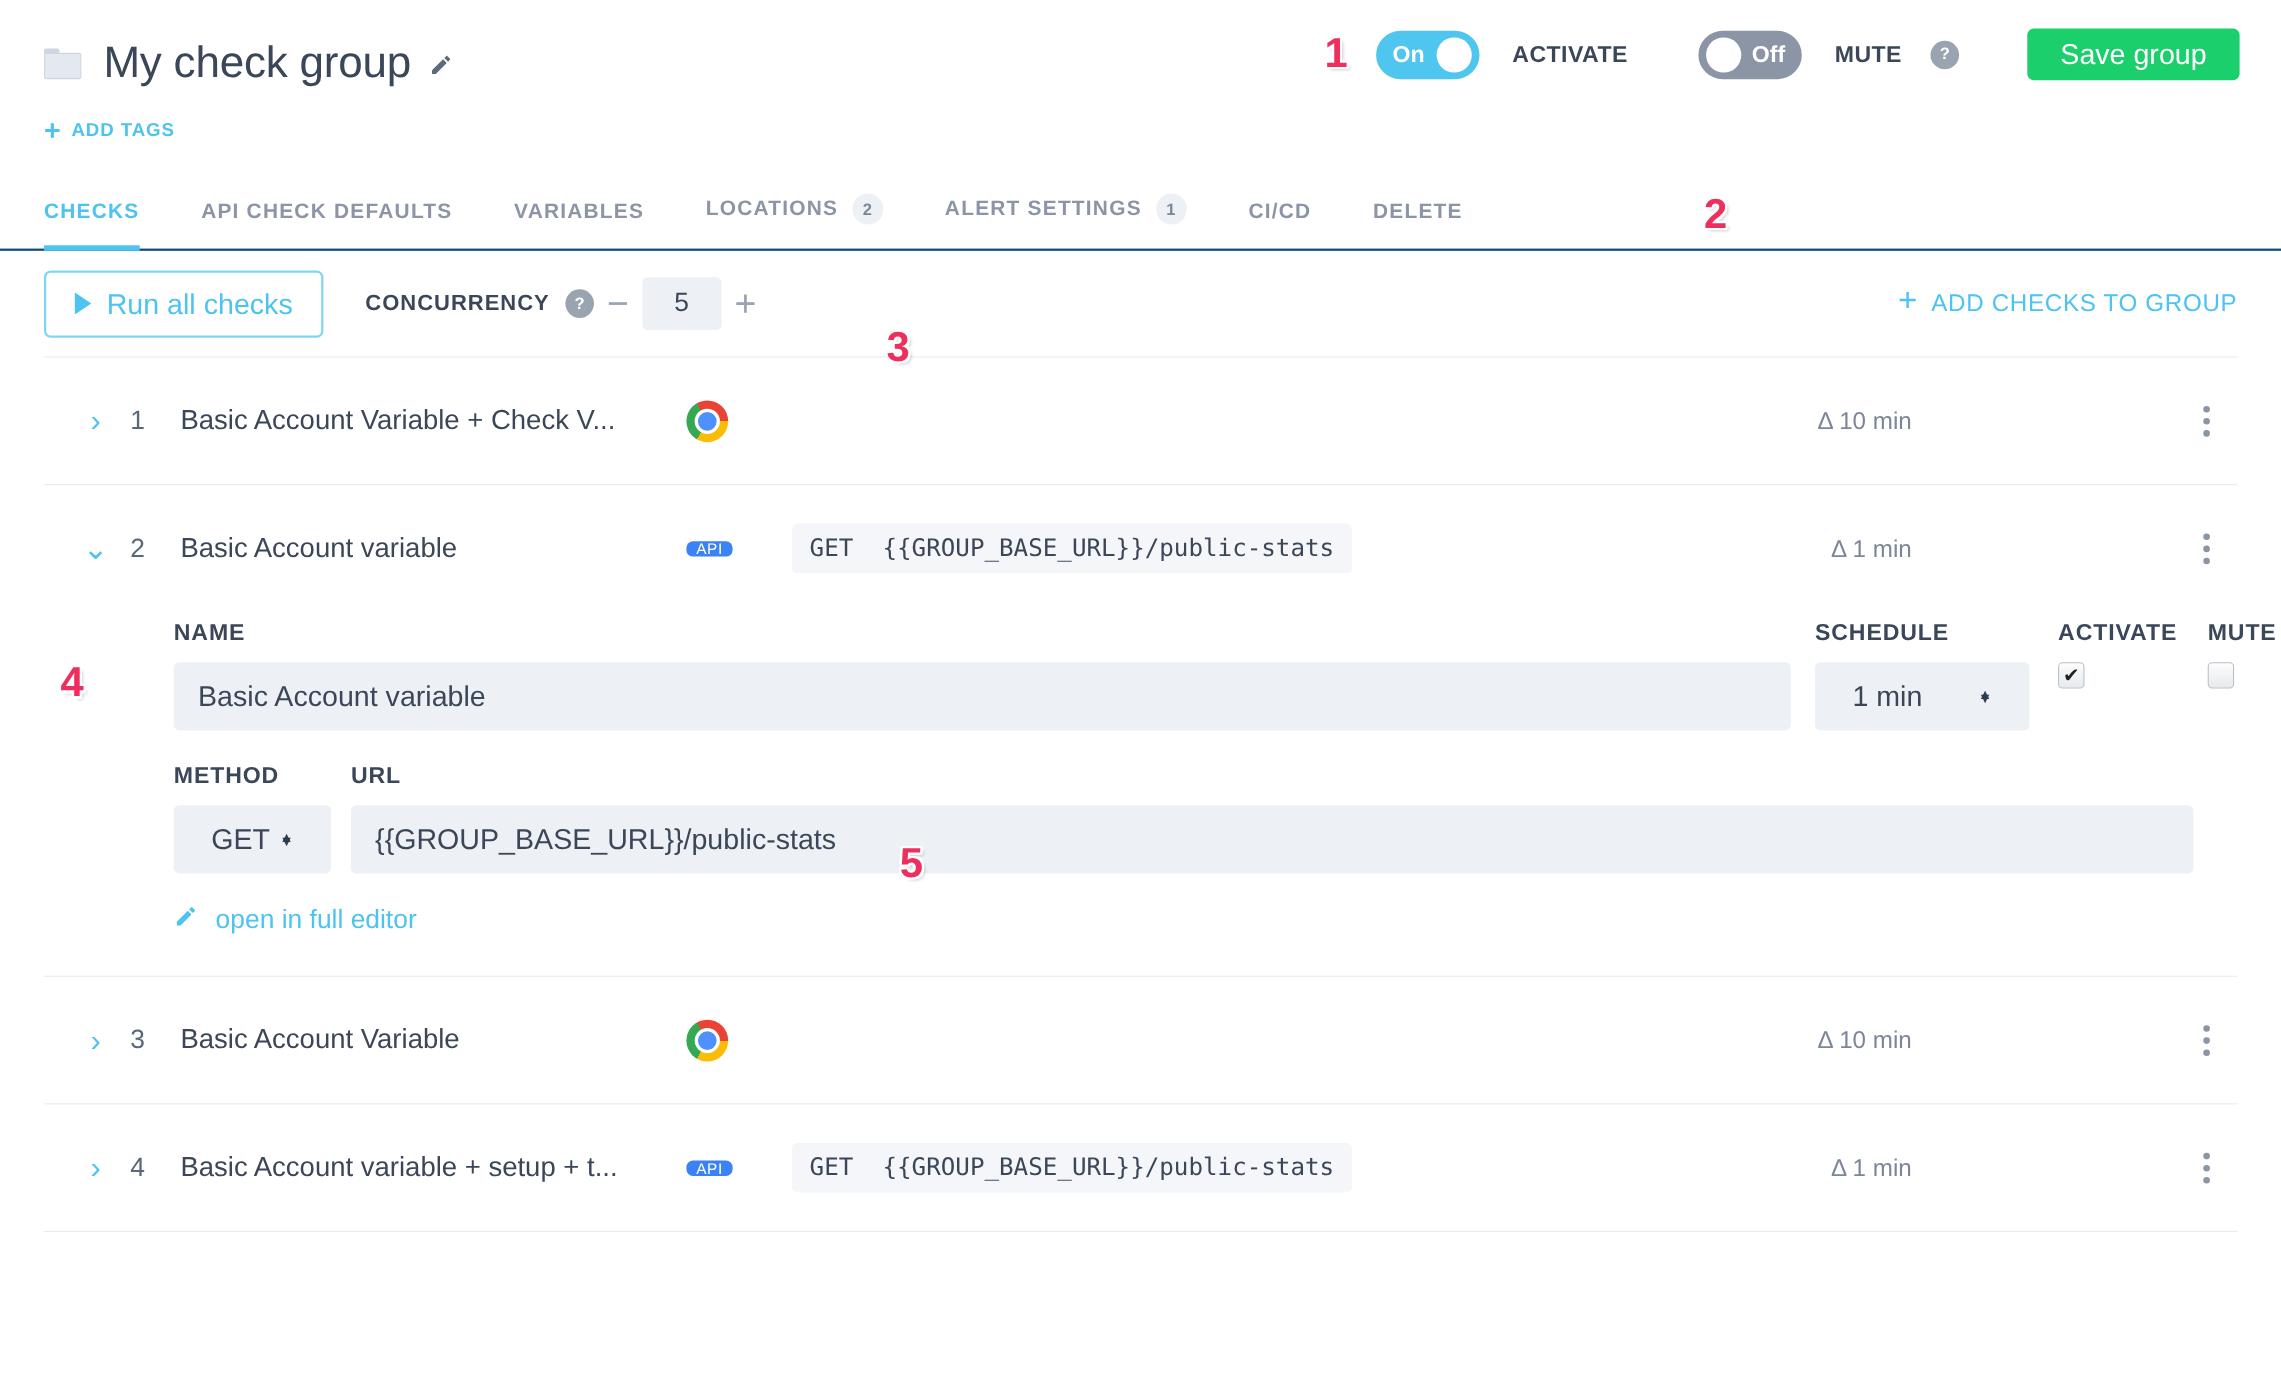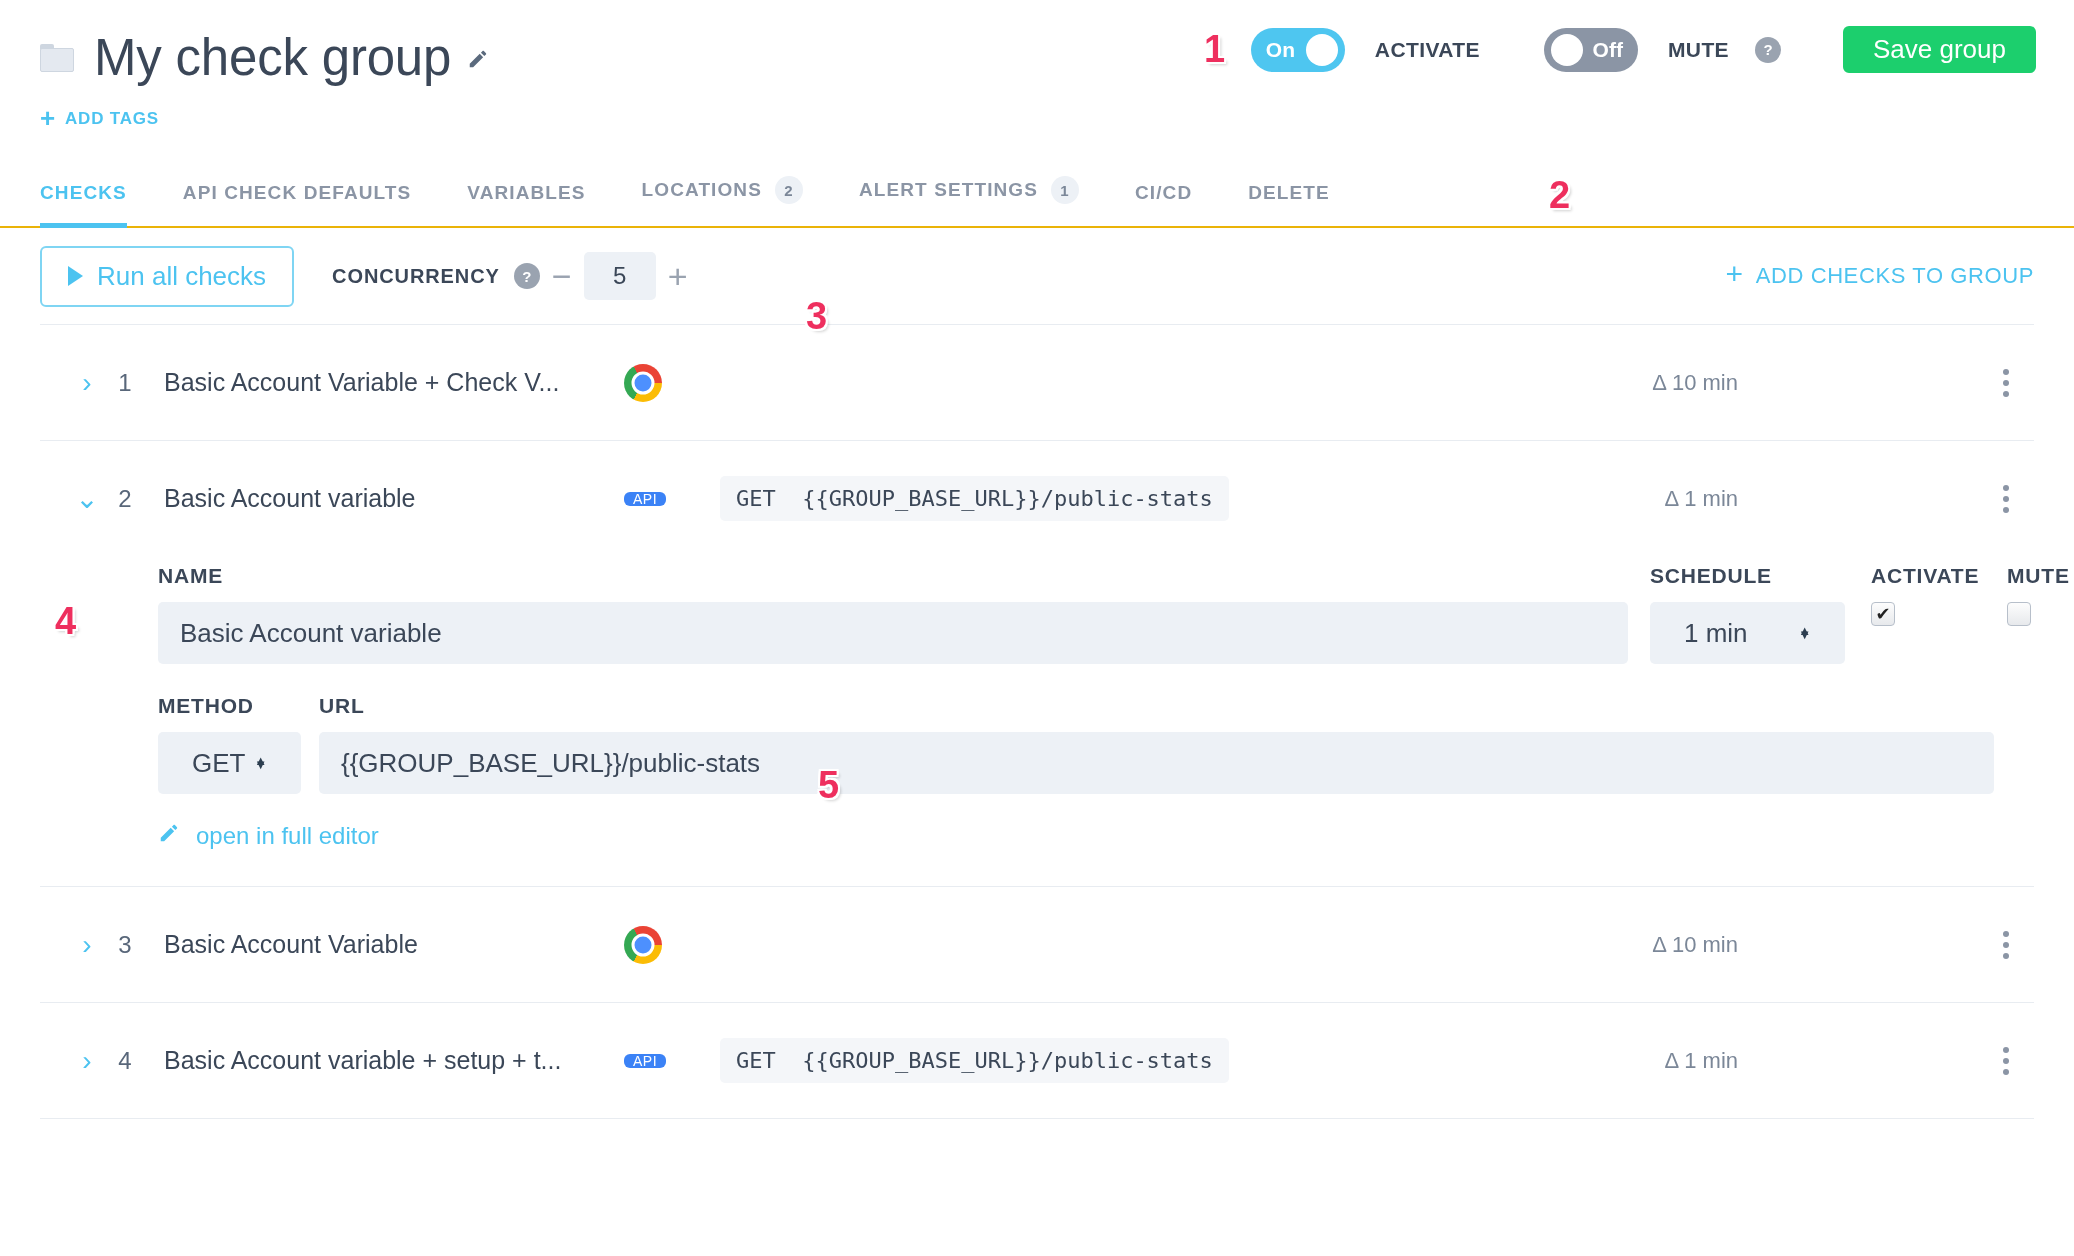--- a/index.html
+++ b/index.html
@@ -65,21 +65,21 @@
   .folder-icon::after {
     content: "";
     position: absolute;
     left: 0; top: 4px;
     width: 32px; height: 22px;
     background: #e4e9f0;
     border: 1.5px solid #ced6e0;
     border-radius: 2px;
   }
   .group-title {
-    font-size: 51px;
+    font-size: 40px;
     font-weight: normal;
     color: #3b4758;
     letter-spacing: -0.2px;
     white-space: nowrap;
   }
   .pencil-icon {
     margin-left: 16px;
     width: 22px; height: 22px;
     display: inline-block;
     position: relative;
@@ -173,21 +173,21 @@
     white-space: nowrap;
   }
   .gap-mute { margin-left: 52px; }
 
   
   .tabs {
     display: flex;
     align-items: flex-end;
     padding: 0 40px;
     height: 68px;
-    border-bottom: 2px solid #eab308;
+    border-bottom: 2px solid #0c4a6e;
     position: relative;
   }
   .tab {
     font-size: 19px;
     font-weight: bold;
     letter-spacing: 1.1px;
     color: #8b95a5;
     padding: 0 0 22px 0;
     margin-right: 56px;
     cursor: pointer;

